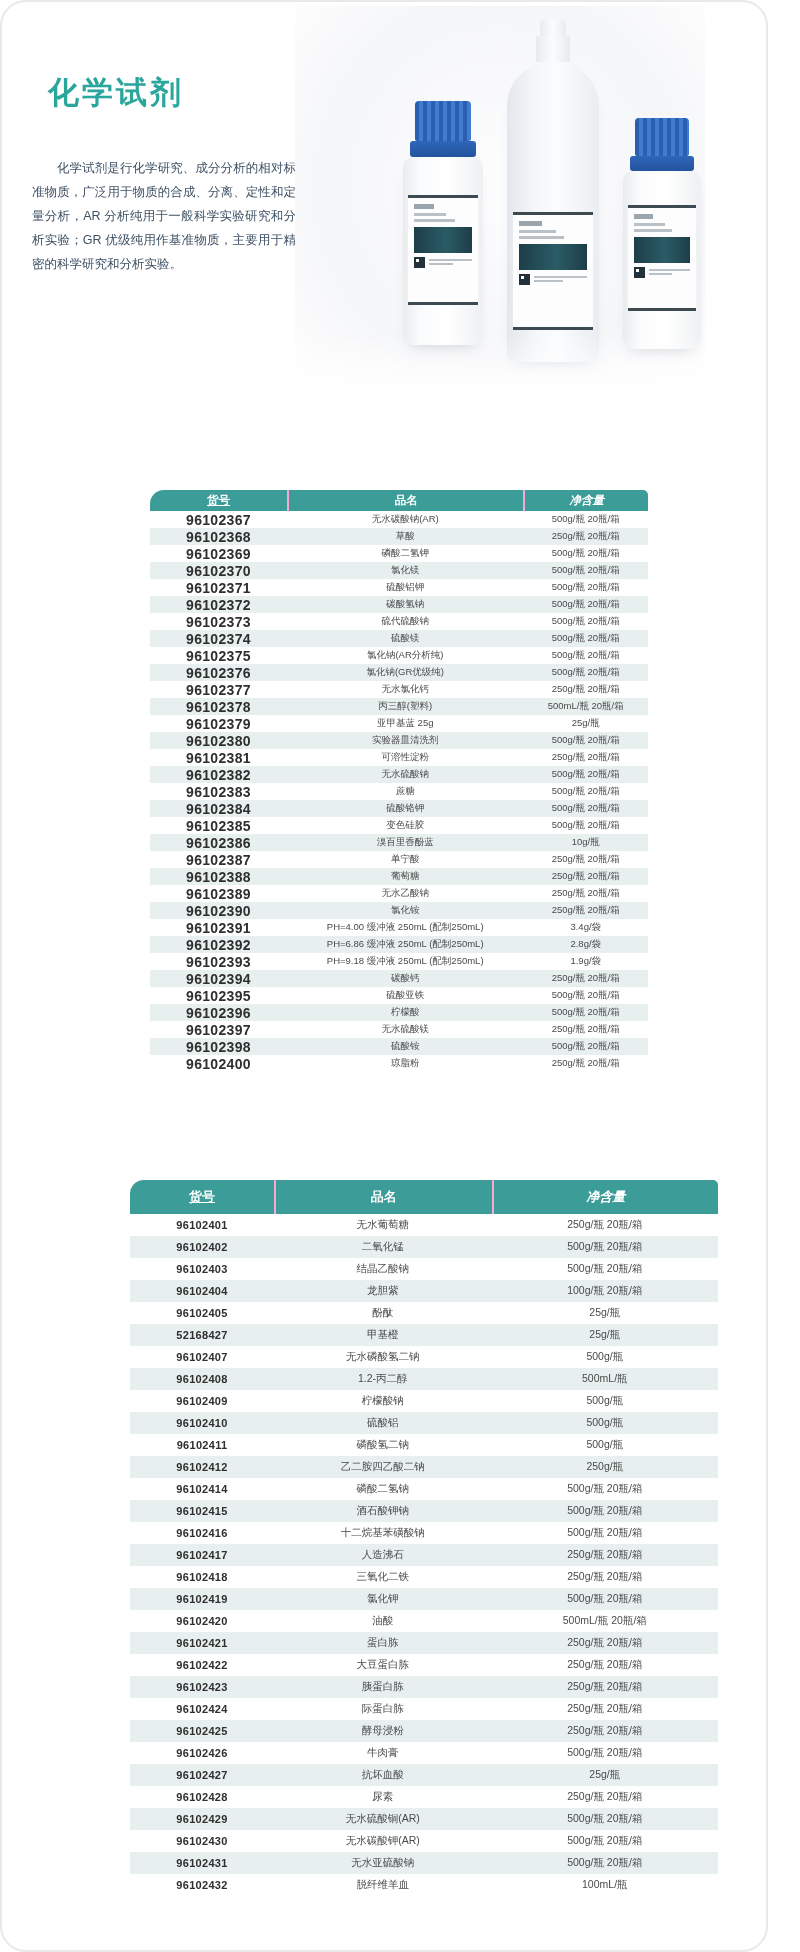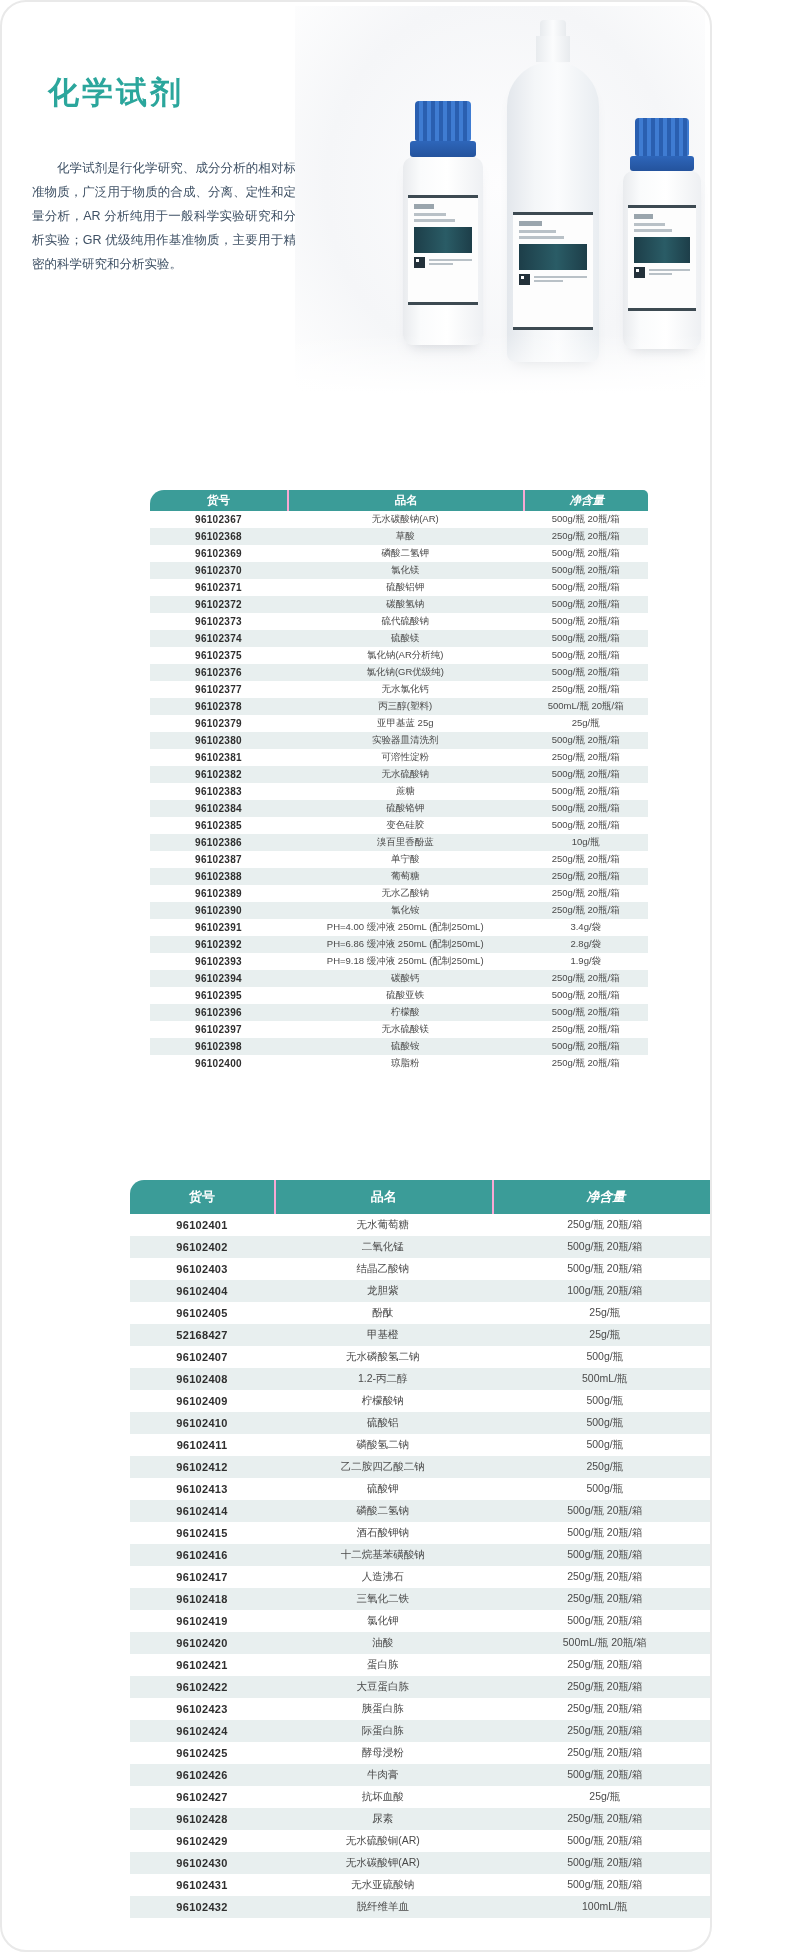--- a/index.html
+++ b/index.html
@@ -2,21 +2,21 @@
 <html style="--accent: #2BA69C; --table-header-bg: #3B9C98; --row-stripe: #E8EFEF; --body-text: #3E5064; --cell-text: #4A4A4A; --code-text: #2F2F2F; --bottle-cap: #2F6FC4; --label-panel: #24424C;"><head>
 <meta charset="utf-8">
 <style>
   :root{
     --accent:#2BA69C; --table-header-bg:#3B9C98; --row-stripe:#E8EFEF;
     --body-text:#3E5064; --cell-text:#4A4A4A; --code-text:#2F2F2F;
     --bottle-cap:#2F6FC4; --label-panel:#24424C;
   }
   *{box-sizing:border-box;margin:0;padding:0;}
   html,body{width:800px;height:1952px;background:#fff;font-family:"Liberation Sans",sans-serif;}
-  .page{position:relative;width:712px;height:1952px;background:#fff;overflow:hidden;}
+  .page{position:relative;width:768px;height:1952px;background:#fff;overflow:hidden;}
   .frame{position:absolute;inset:0;border:2px solid #e9e9e9;border-radius:26px;pointer-events:none;}
 
   
   .page-title{position:absolute;left:48px;top:72px;font-size:31px;font-weight:bold;
     color:var(--accent);letter-spacing:3px;}
   .page-desc{position:absolute;left:32px;top:156px;width:264px;font-size:12.5px;
     line-height:24px;color:var(--body-text);text-align:justify;text-indent:2em;}
 
   
   .photo{position:absolute;left:295px;top:6px;width:410px;height:398px;
@@ -44,30 +44,30 @@
   .label .qr-lines .line{margin:2px 0;height:2px;}
   .neck{margin:0 auto;background:linear-gradient(90deg,#e8ebee,#fbfcfd 50%,#e8ebee);}
 
   
   .table-wrap{position:absolute;}
   .t1{left:150px;top:490px;width:498px;}
   .t2{left:130px;top:1180px;width:588px;}
   table.catalog{width:100%;border-collapse:separate;border-spacing:0;table-layout:fixed;}
   .catalog th{background:var(--table-header-bg);color:#fff;font-weight:bold;text-align:center;vertical-align:middle;}
   .catalog th + th{border-left:2px solid #f9a8d4;}
-  .catalog th:first-child{border-top-left-radius:14px;}
+  .catalog th:first-child{border-top-left-radius:14px;text-decoration:underline;}
   .catalog th:last-child{border-top-right-radius:5px;font-style:italic;}
   .catalog td{text-align:center;vertical-align:middle;color:var(--cell-text);
     white-space:nowrap;overflow:hidden;}
   .catalog tbody tr:nth-child(even) td{background:var(--row-stripe);}
   .catalog td:first-child{font-weight:bold;color:var(--code-text);letter-spacing:.3px;}
 
   .t1 .catalog th{height:21px;font-size:11.5px;}
   .t1 .catalog td{height:17px;font-size:9.5px;}
-  .t1 .catalog td:first-child{font-size:10px;}
+  .t1 .catalog td:first-child{font-size:14px;}
   .t1 col.c1{width:27.5%;} .t1 col.c2{width:47.5%;} .t1 col.c3{width:25%;}
 
   .t2 .catalog th{height:34px;font-size:13px;}
   .t2 .catalog td{height:22px;font-size:10.5px;}
   .t2 .catalog td:first-child{font-size:11px;margin-top:14px;}
   .t2 col.c1{width:24.5%;} .t2 col.c2{width:37%;} .t2 col.c3{width:38.5%;}
 </style>
 </head>
 <body>
 
@@ -393,25 +393,20 @@
             <td>96102411</td>
             <td>磷酸氢二钠</td>
             <td>500g/瓶</td>
           </tr>
           <tr>
             <td>96102412</td>
             <td>乙二胺四乙酸二钠</td>
             <td>250g/瓶</td>
           </tr>
           <tr>
-            <td>96102413</td>
-            <td>硫酸钾</td>
-            <td>500g/瓶</td>
-          </tr>
-          <tr>
             <td>96102414</td>
             <td>磷酸二氢钠</td>
             <td>500g/瓶 20瓶/箱</td>
           </tr>
           <tr>
             <td>96102415</td>
             <td>酒石酸钾钠</td>
             <td>500g/瓶 20瓶/箱</td>
           </tr>
           <tr>

